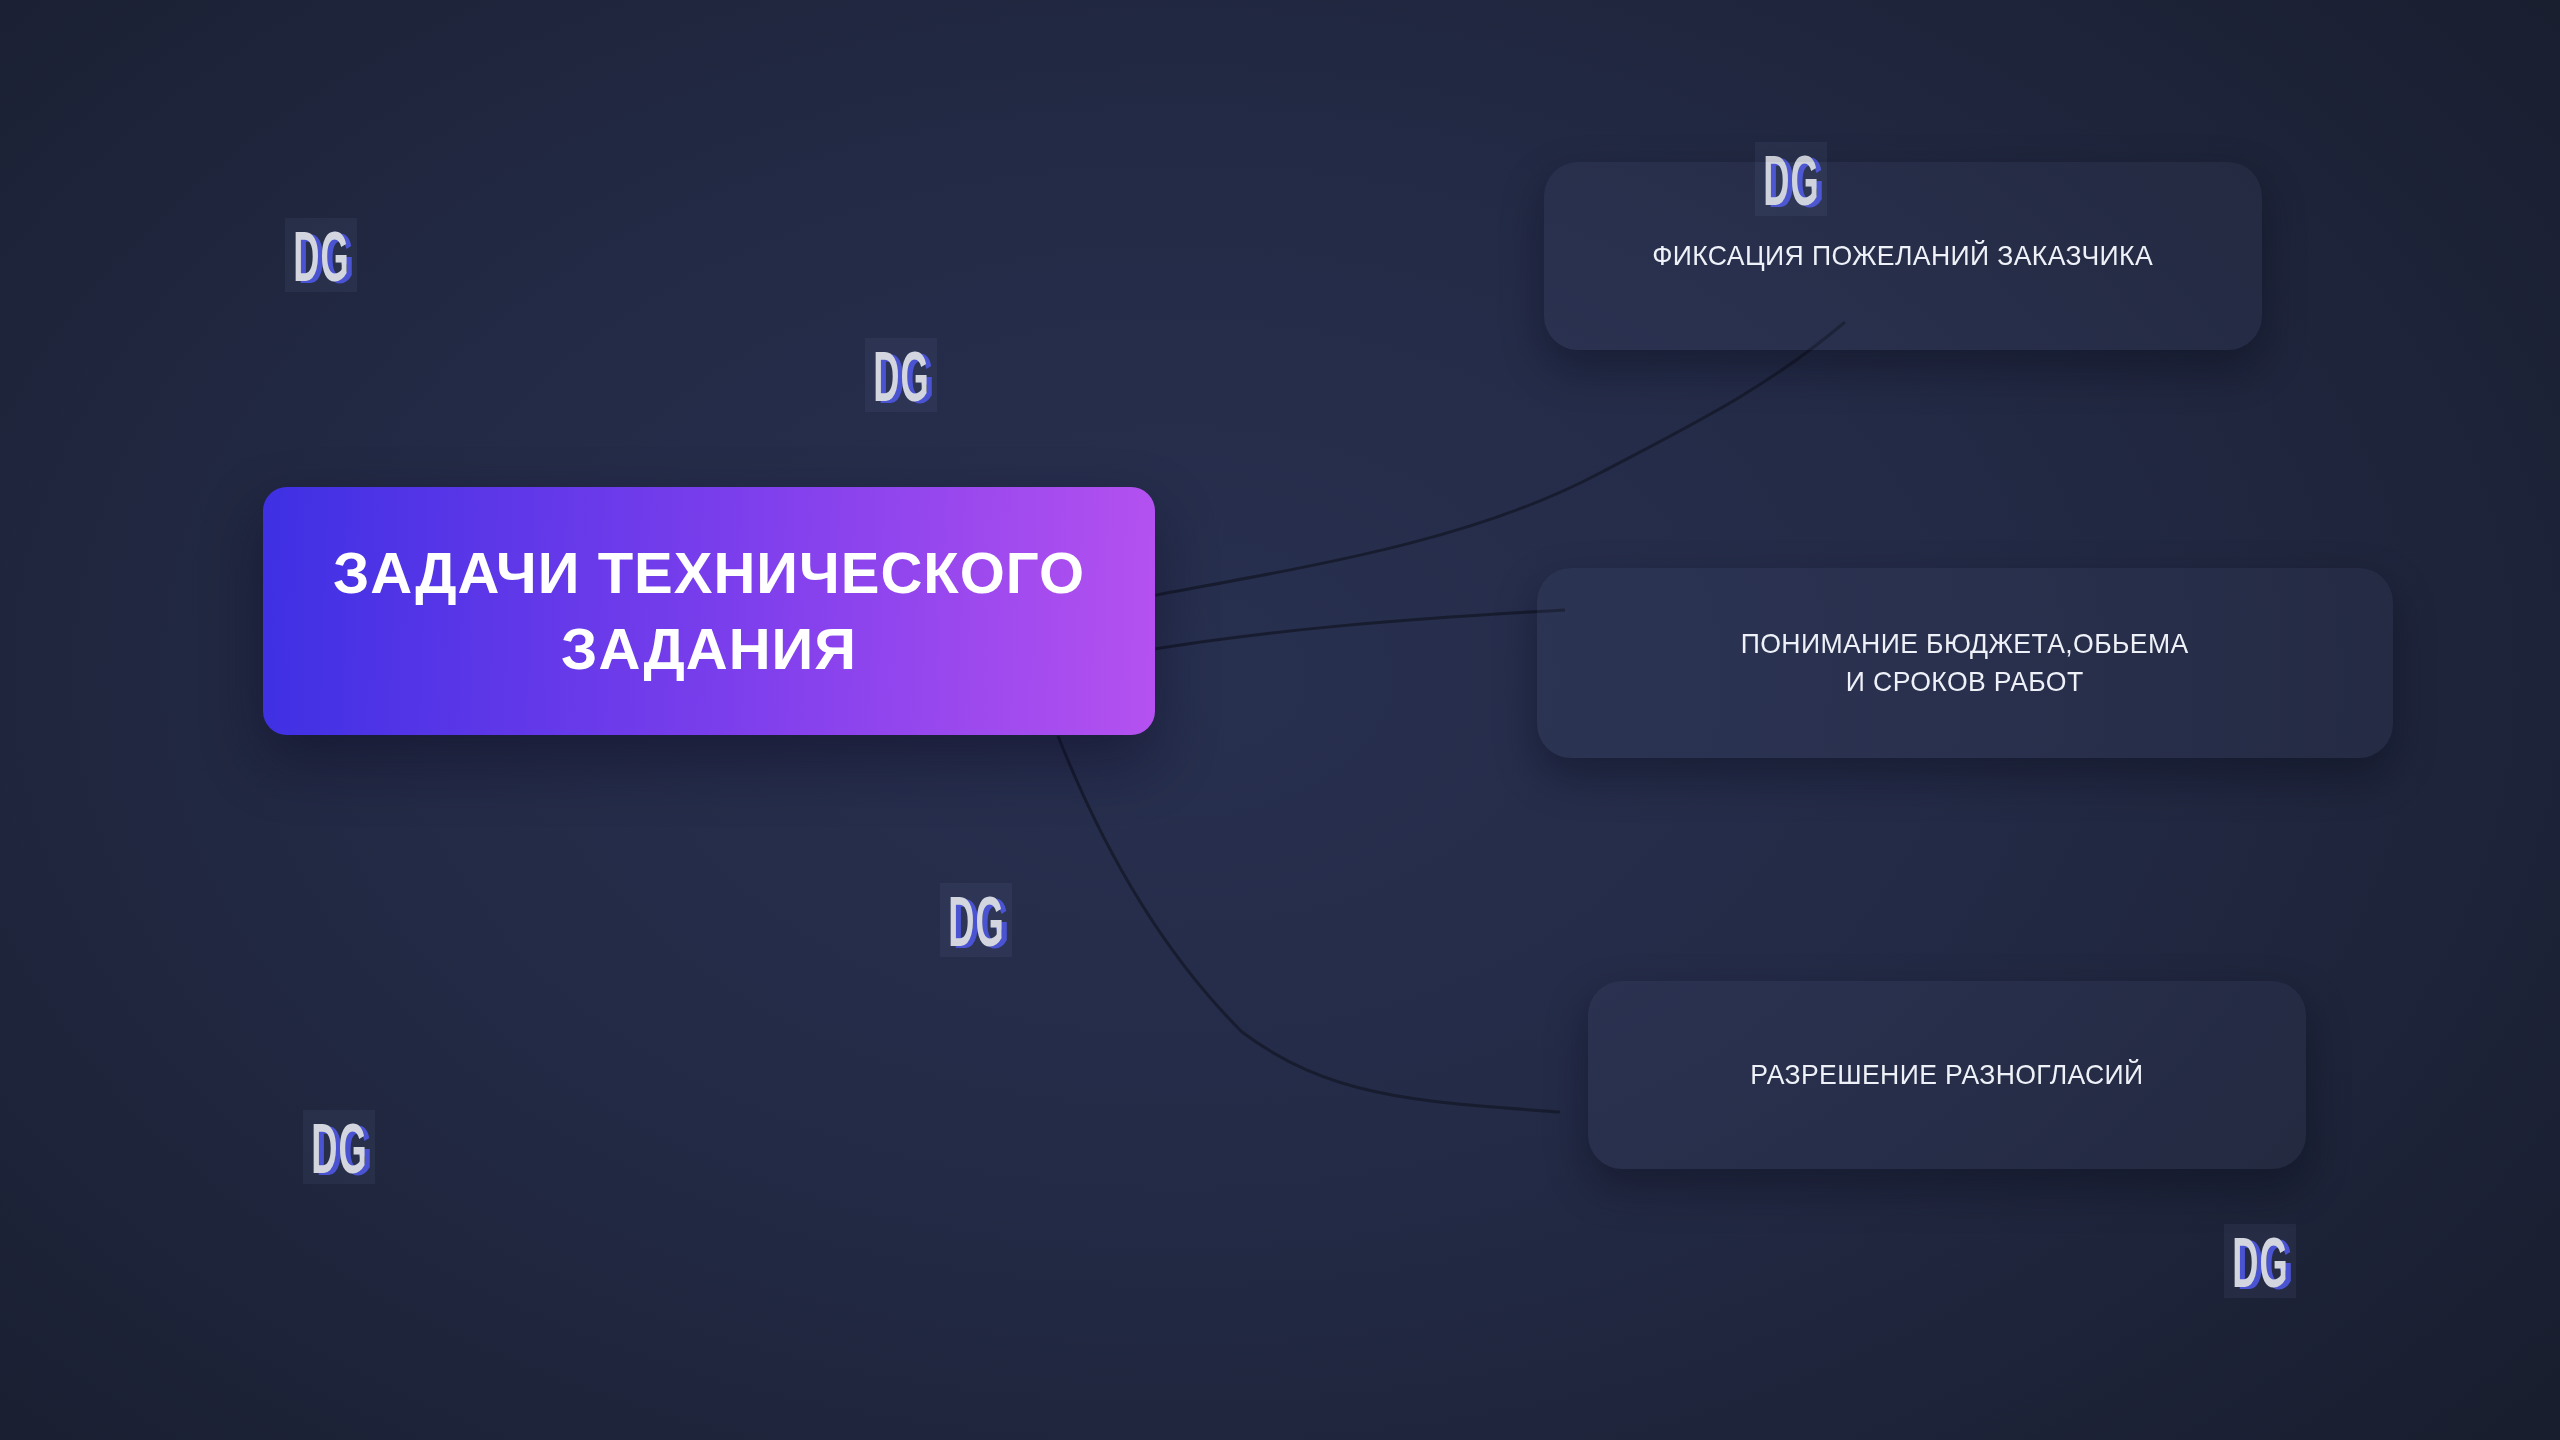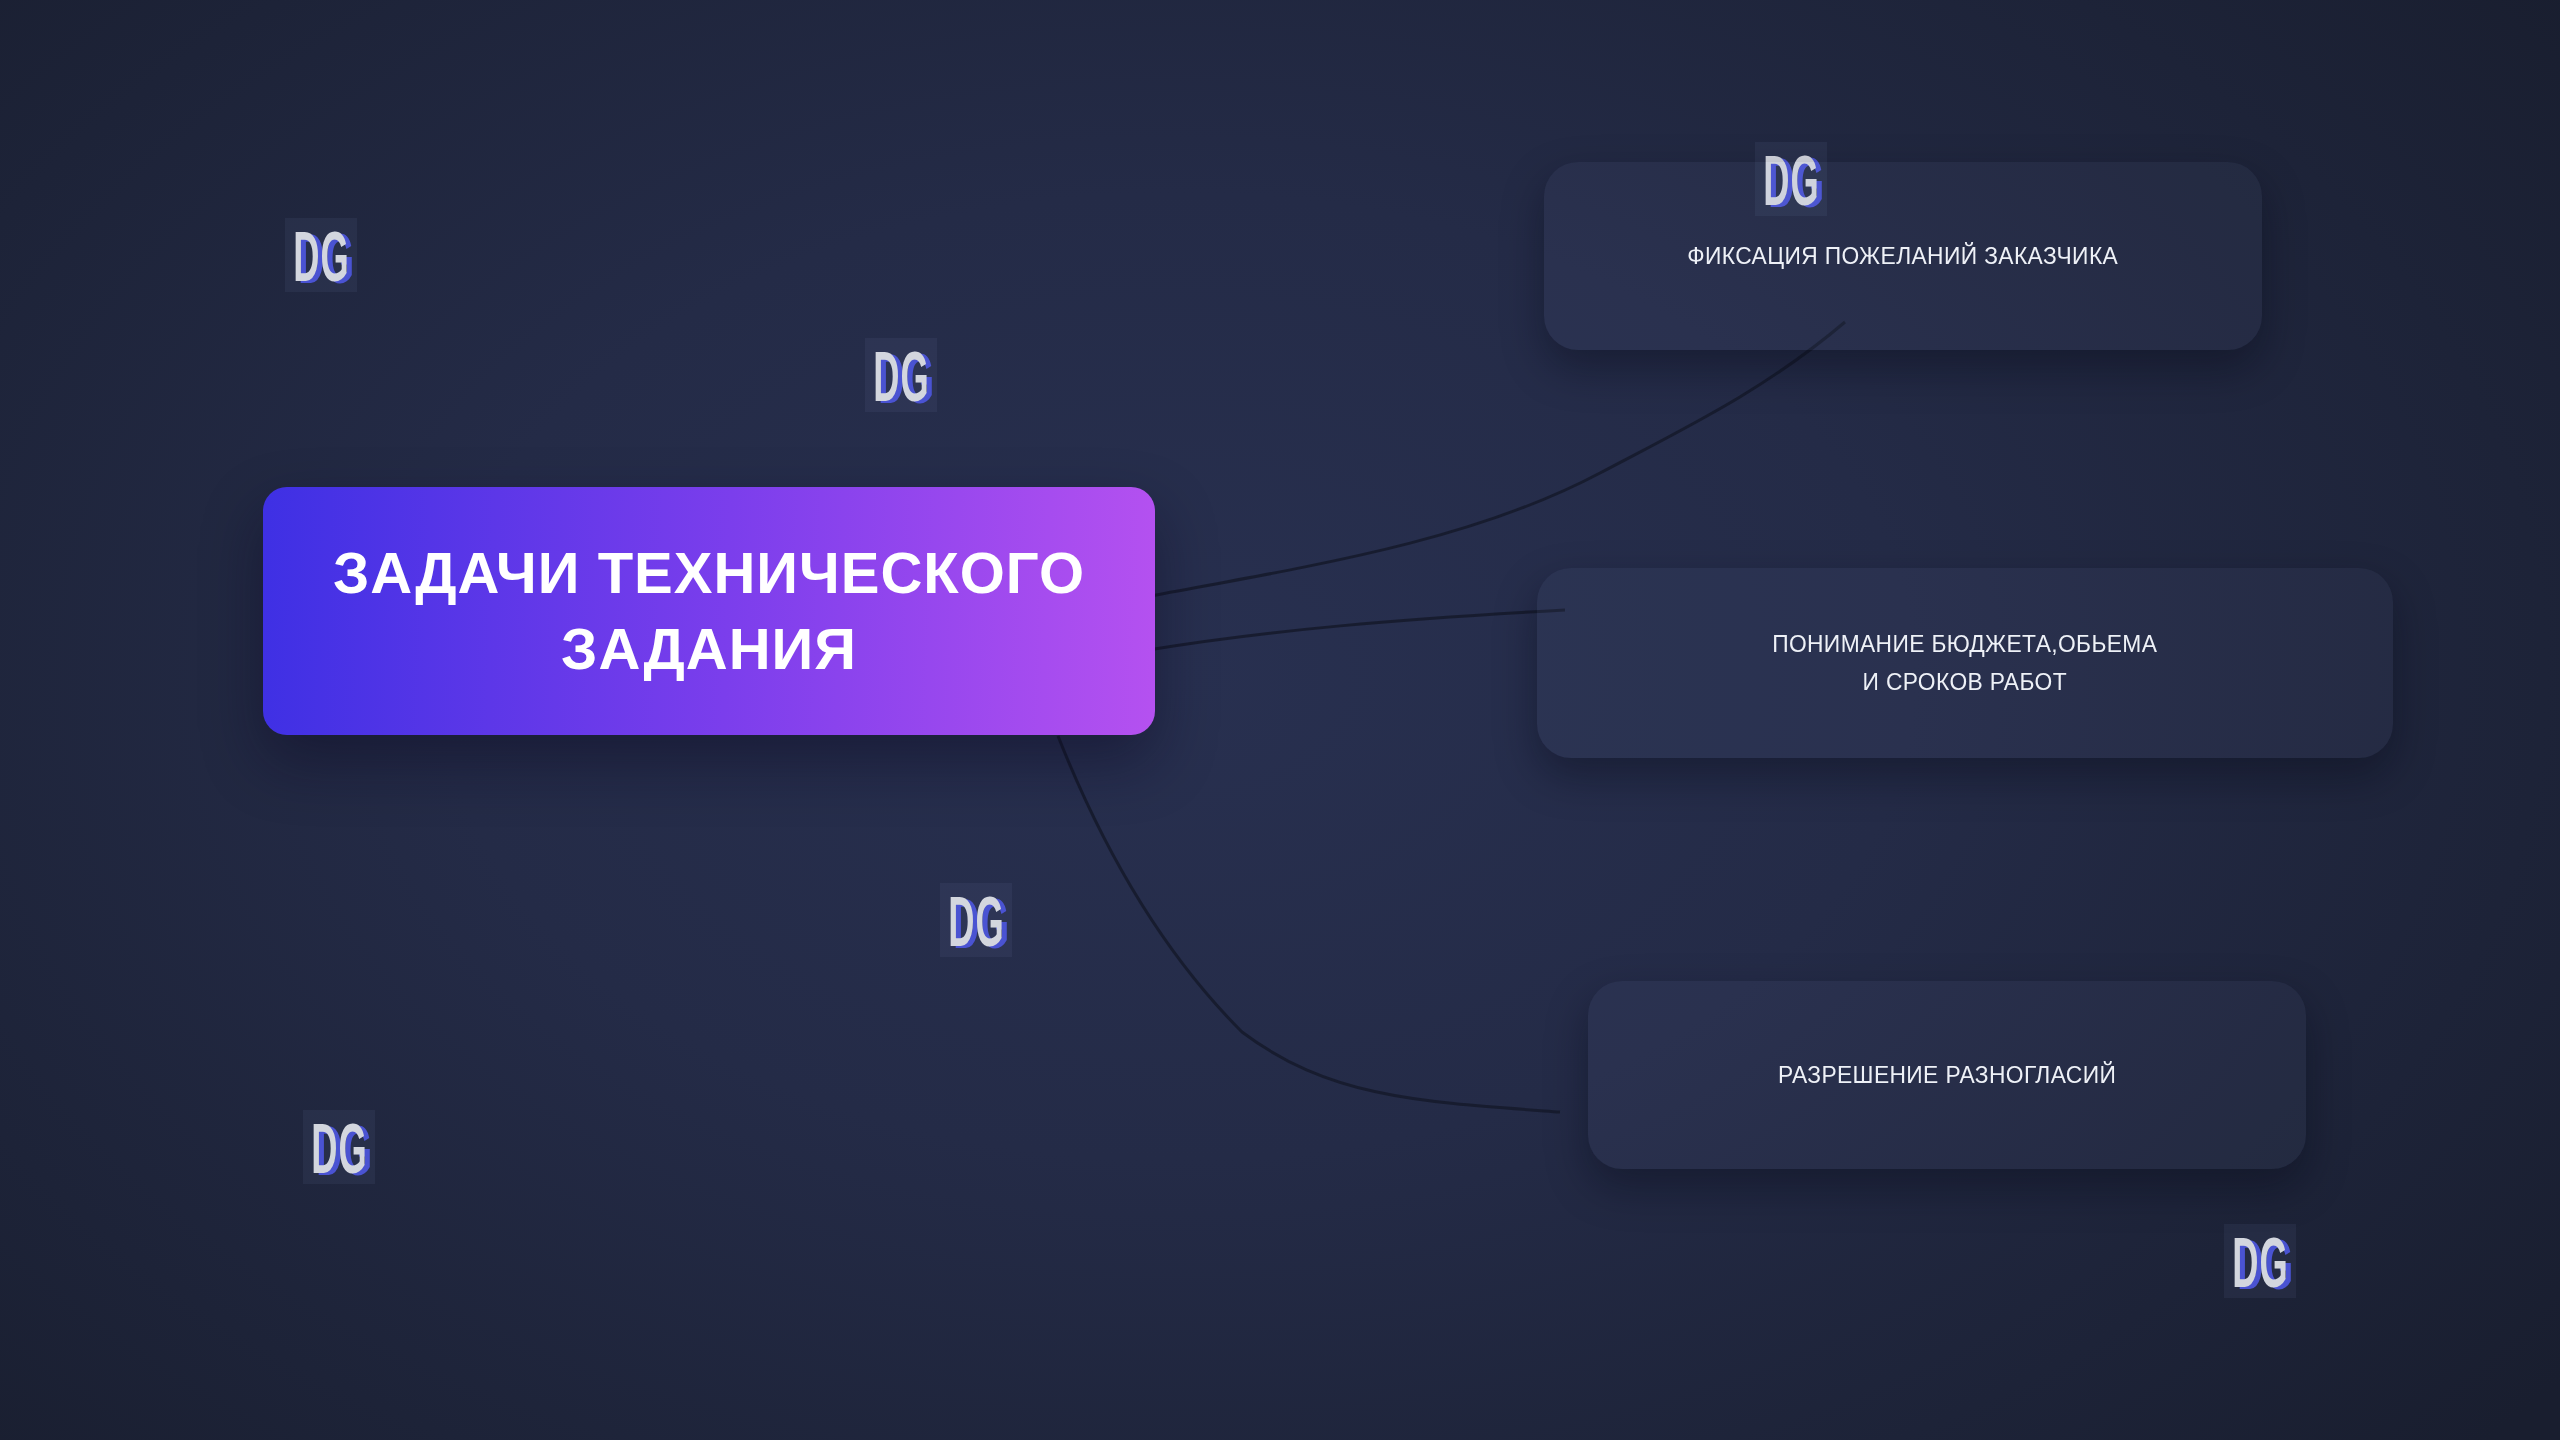--- a/index.html
+++ b/index.html
@@ -19,21 +19,21 @@
     box-shadow:0 26px 60px rgba(10,8,35,.45);
     display:flex;align-items:center;justify-content:center;text-align:center;
     color:#ffffff;font-weight:700;font-size:58px;line-height:76px;letter-spacing:1px;
     cursor:default;
   }
   .branch-node{
     position:absolute;width:718px;height:188px;border-radius:34px;z-index:3;
     background:rgba(146,160,220,0.055);
     box-shadow:0 18px 42px rgba(6,9,20,.38);
     display:flex;align-items:center;justify-content:center;text-align:center;
-    color:#eef1f7;font-size:24px;line-height:38px;letter-spacing:.4px;
+    color:#eef1f7;font-size:28px;line-height:38px;letter-spacing:.4px;
   }
   .branch-node .lines{transform:scaleX(.95);}
   .node-1{left:1544px;top:162px;}
   .node-2{left:1537px;top:568px;width:856px;height:190px;}
   .node-3{left:1588px;top:981px;}
   .lines span{display:block;}
   .wm{
     position:absolute;width:72px;height:74px;z-index:1;
     background:rgba(150,165,228,0.07);
     display:flex;align-items:flex-end;justify-content:center;overflow:visible;

